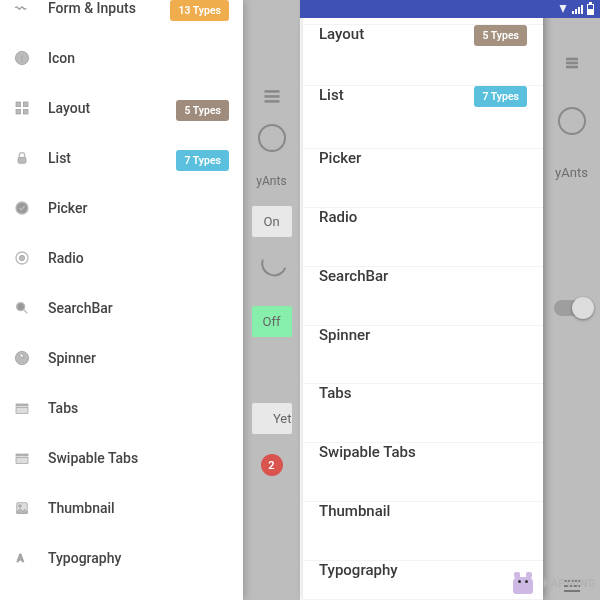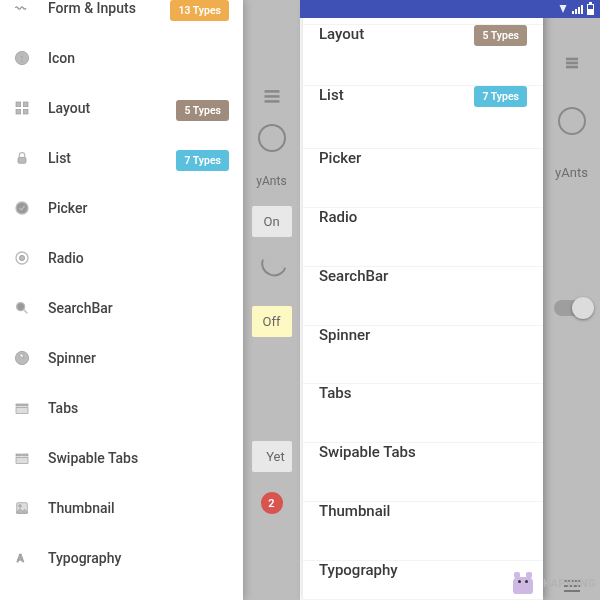--- a/index.html
+++ b/index.html
@@ -42,22 +42,22 @@
   .b-cyan2 { background:#5bc0de; }
   .spacer { flex:1; }
 
   .left-top-offset { height: 0px; }
 
   .bgstrip-left .list-icon { margin-top: 86px; width:20px; height:20px; }
   .bgstrip-left .circle-outline { margin-top:18px; width:28px; height:28px; border:2px solid #888; border-radius:50%; }
   .bgstrip-left .yants-label { margin-top:22px; font-size:12px; color:#6d6d6d; }
   .bgstrip-left .on-box { margin-top:18px; background:#e8e8e8; width:40px; text-align:center; font-size:13px; padding:8px 0; border-radius:2px; color:#666; }
   .bgstrip-left .arc { margin-top:26px; width:26px; height:13px; border-bottom-left-radius:26px; border-bottom-right-radius:26px; border:2px solid #888; border-top:none; transform: scaleX(-1) rotate(-20deg); }
-  .bgstrip-left .off-box { margin-top:30px; background:#fef9c3; width:40px; text-align:center; font-size:13px; padding:8px 0; border-radius:2px; color:#666; }
-  .bgstrip-left .yet-box { margin-top:104px; background:#e8e8e8; width:40px; text-align:center; font-size:13px; padding:8px 0 8px 8px; border-radius:2px; color:#666; }
+  .bgstrip-left .off-box { margin-top:30px; background:#86efac; width:40px; text-align:center; font-size:13px; padding:8px 0; border-radius:2px; color:#666; }
+  .bgstrip-left .yet-box { margin-top:66px; background:#e8e8e8; width:40px; text-align:right; font-size:13px; padding:8px 0 8px 8px; border-radius:2px; color:#666; }
   .bgstrip-left .airtel-box { margin-top:20px; background:#e8e8e8; width:50px; text-align:center; font-size:12px; padding:8px 0 8px 4px; border-radius:2px; color:#666; }
   .bgstrip-left .red-circ { margin-top:20px; width:22px; height:22px; background:#d9534f; border-radius:50%; color:#fff; display:flex; align-items:center; justify-content:center; font-size:11px; font-weight:600; }
 
   .bgstrip-right .top-pad { height: 55px; }
   .bgstrip-right .small-list { width:16px; height:16px; }
   .bgstrip-right .circle-outline2 { margin-top:36px; width:28px; height:28px; border:2px solid #8a8a8a; border-radius:50%; }
   .bgstrip-right .kyan { margin-top:30px; font-size:13px; color:#6d6d6d; }
   .bgstrip-right .toggle-off { margin-top:120px; width:36px; height:16px; background:#9e9e9e; border-radius:10px; position:relative; }
   .bgstrip-right .toggle-off::after { content:""; position:absolute; right:-4px; top:-3px; width:22px; height:22px; background:#dcdcdc; border-radius:50%; box-shadow:0 1px 3px rgba(0,0,0,0.4); }
 

